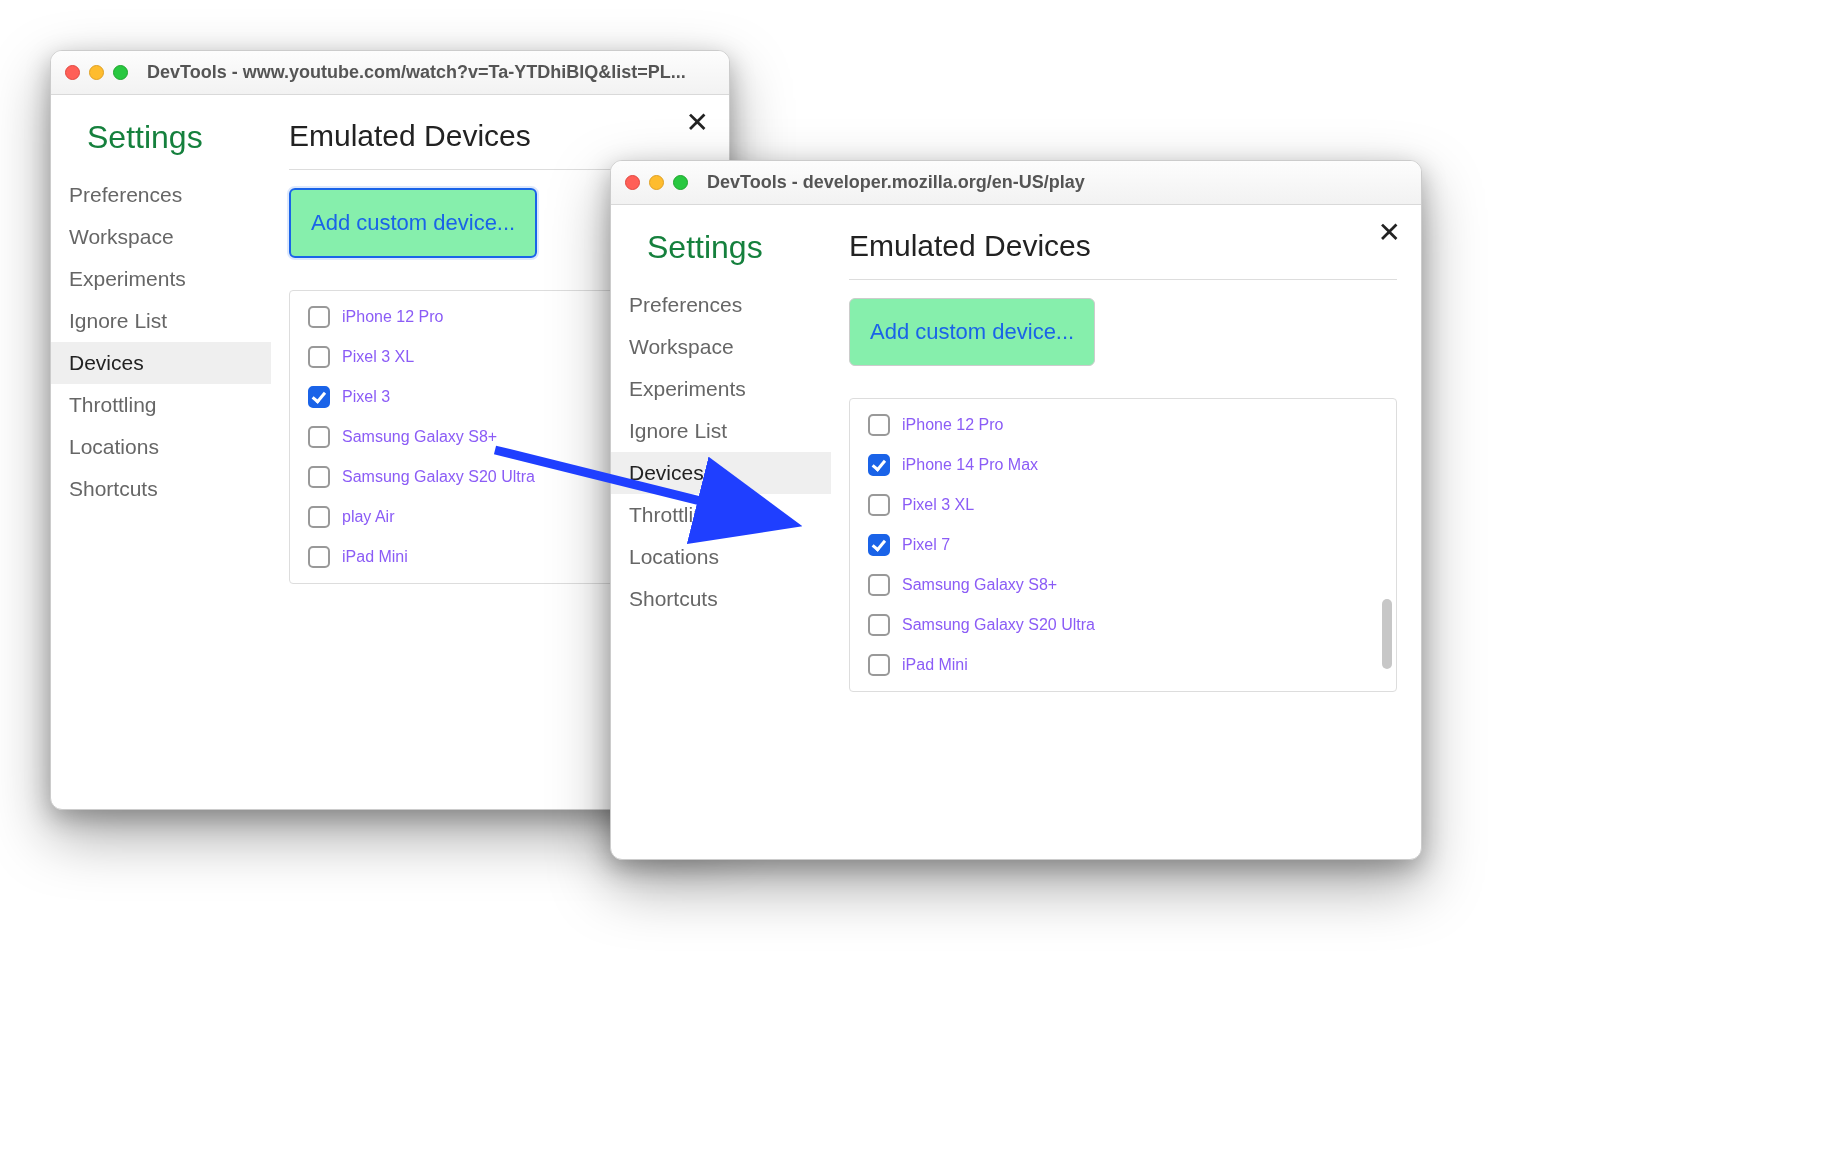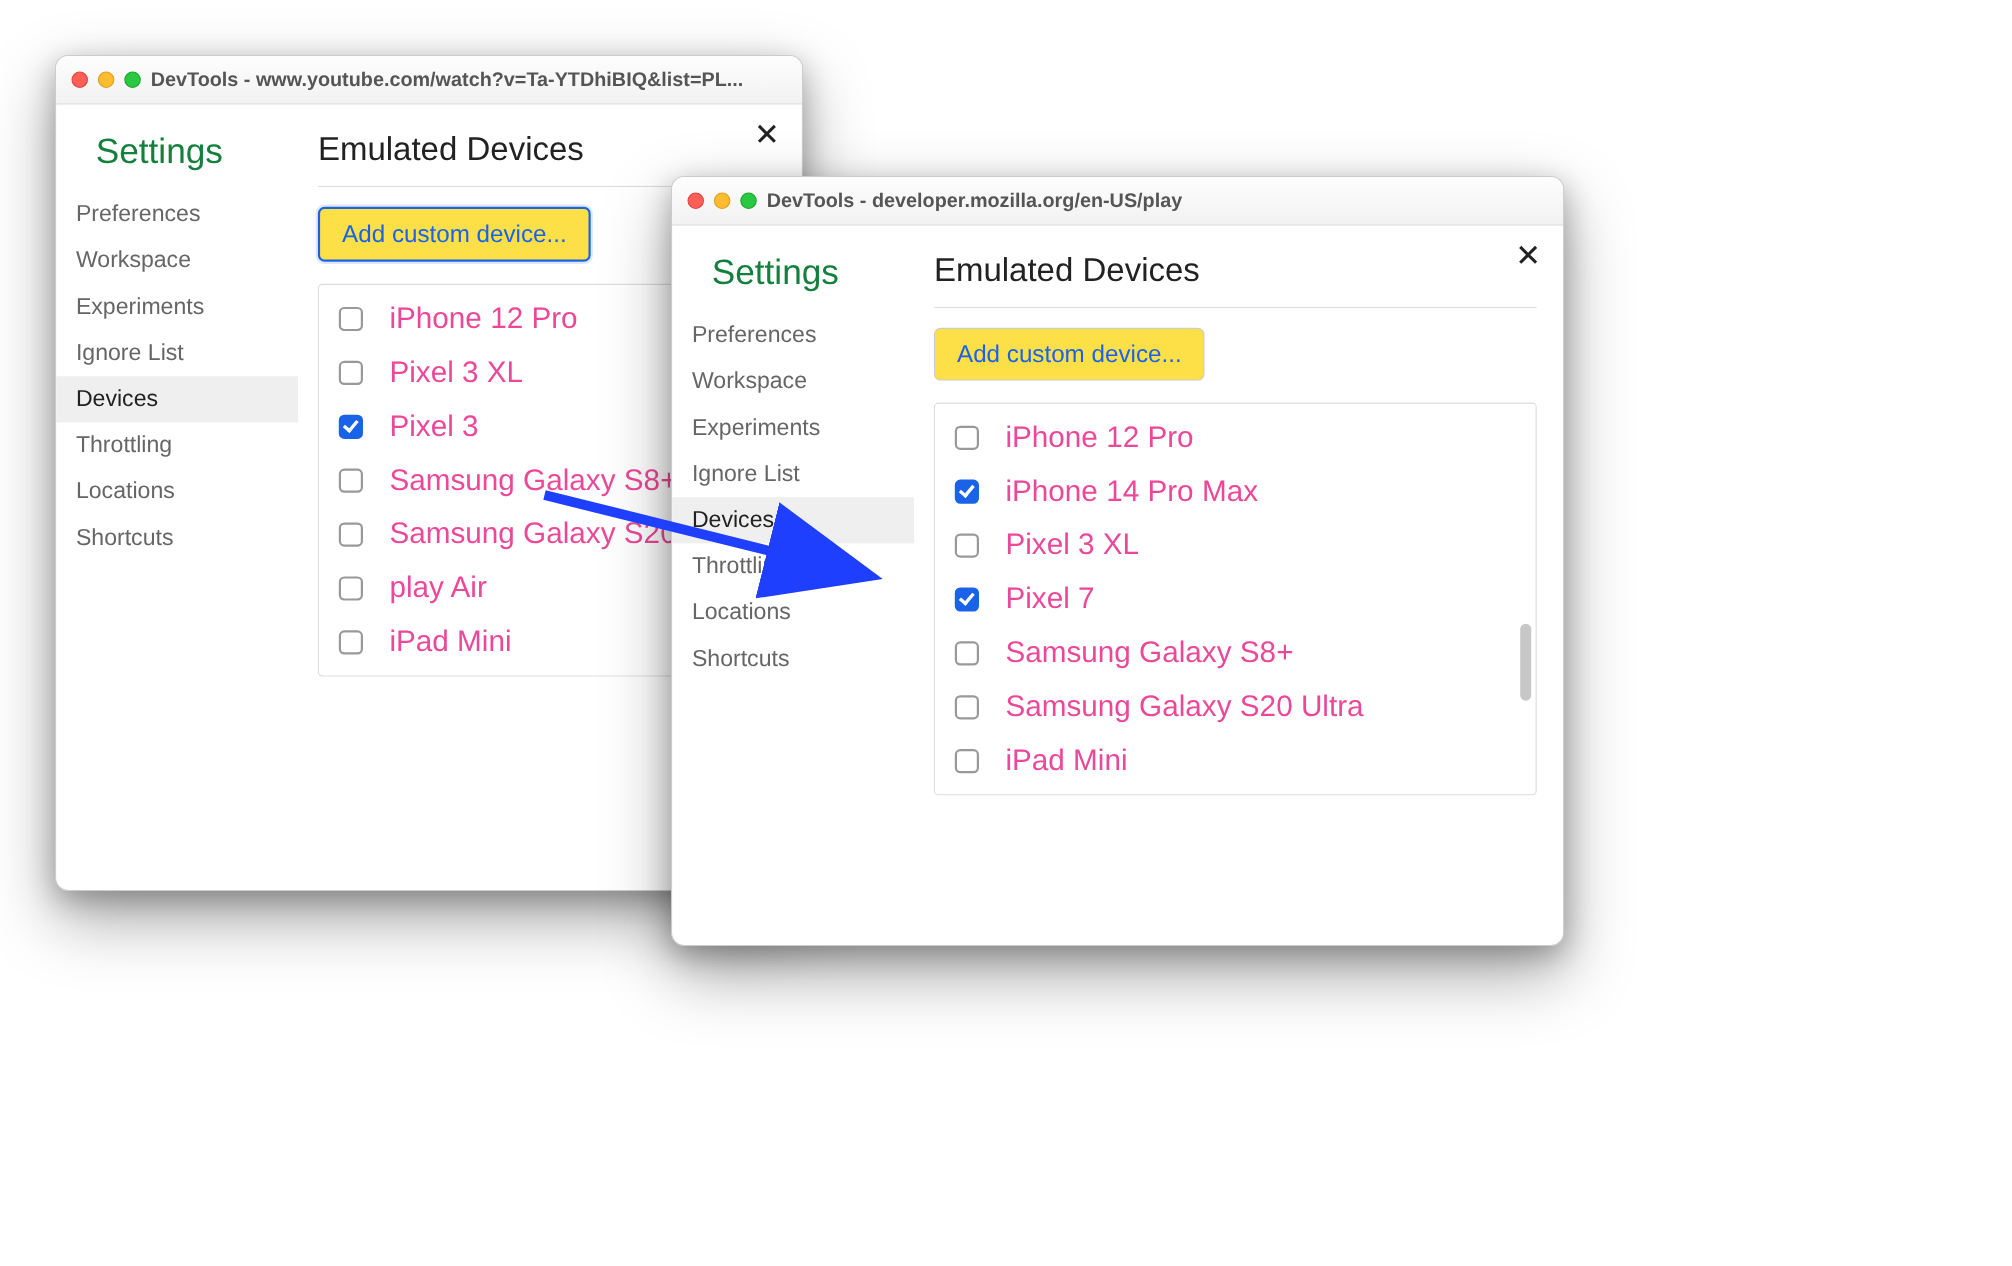--- a/index.html
+++ b/index.html
@@ -28,20 +28,21 @@
     display: flex;
     align-items: center;
     padding: 0 14px;
     gap: 9px;
   }
   .tl-dot { width: 15px; height: 15px; border-radius: 50%; }
   .tl-red { background:#ff5f57; border:1px solid #e1473f; }
   .tl-yellow { background:#febc2e; border:1px solid #dfa023; }
   .tl-green { background:#28c840; border:1px solid #1fa52e; }
   .titlebar-text {
+    margin-left: 10px;
     font-size: 18px; font-weight: 700; color:#555;
     white-space: nowrap; overflow: hidden; text-overflow: ellipsis;
     flex: 1;
   }
 
   .content { display: flex; height: calc(100% - 44px); }
 
   .close-x {
     position: absolute;
     top: 58px;
@@ -83,48 +84,48 @@
   .main h2 {
     font-size: 30px; font-weight: 500; color:#222;
     padding-bottom: 16px;
     border-bottom: 1px solid #ddd;
     margin-bottom: 18px;
   }
   .add-btn {
     display: inline-block;
     font-size: 22px;
     color: #1a63e8;
-    padding: 10px 20px;
+    padding: 20px 20px;
     border: 1px solid #ccc;
     border-radius: 6px;
     cursor: pointer;
-    margin-bottom: 20px;
-    background:#fde047;
+    margin-bottom: 32px;
+    background:#86efac;
   }
   .add-btn.focused {
     border: 2px solid #1a63e8;
     outline: 2px solid rgba(26,99,232,.15);
   }
 
   .device-list {
     border: 1px solid #ddd;
     border-radius: 4px;
     padding: 6px 0;
     max-height: 420px;
     overflow-y: auto;
     position: relative;
   }
   .window-b .device-list { max-height: 400px; }
   .device-row {
     display: flex;
     align-items: center;
-    gap: 24px;
+    gap: 12px;
     padding: 9px 18px;
-    font-size: 27px;
-    color: #ec4899;
+    font-size: 16px;
+    color: #8b5cf6;
     cursor: pointer;
   }
   .cbx {
     width: 22px; height: 22px;
     border: 2px solid #999;
     border-radius: 5px;
     flex-shrink: 0;
     background: #fff;
     display: inline-flex;
     align-items: center;

